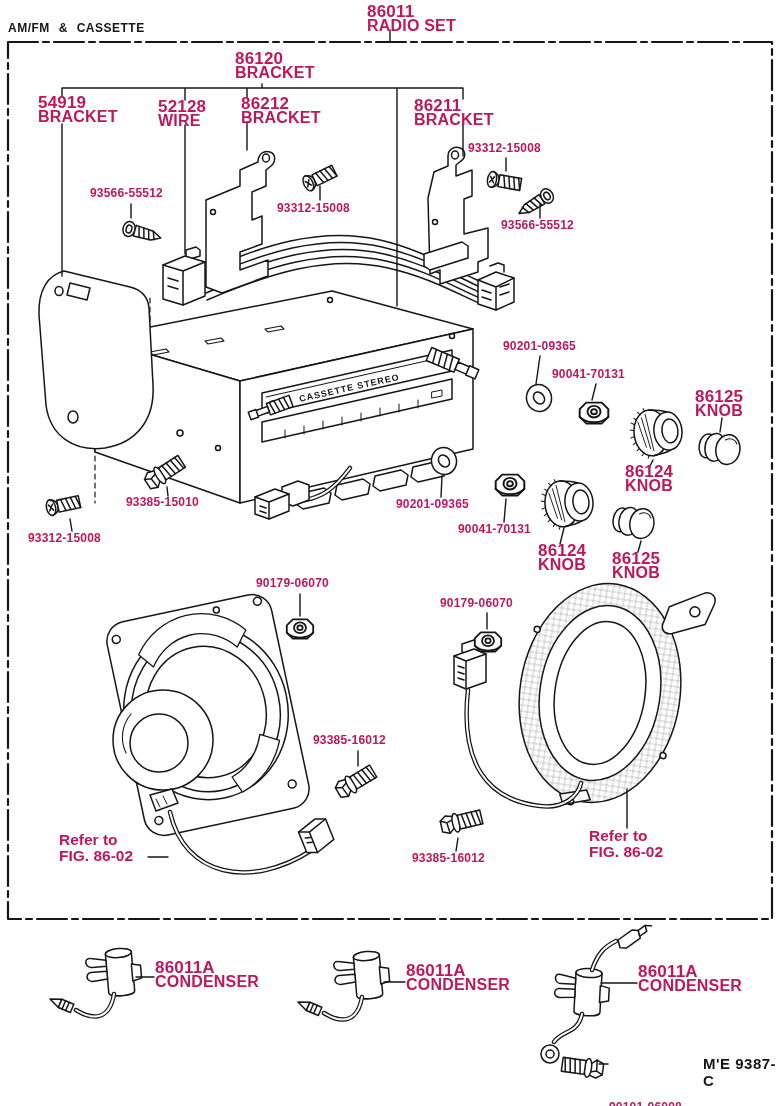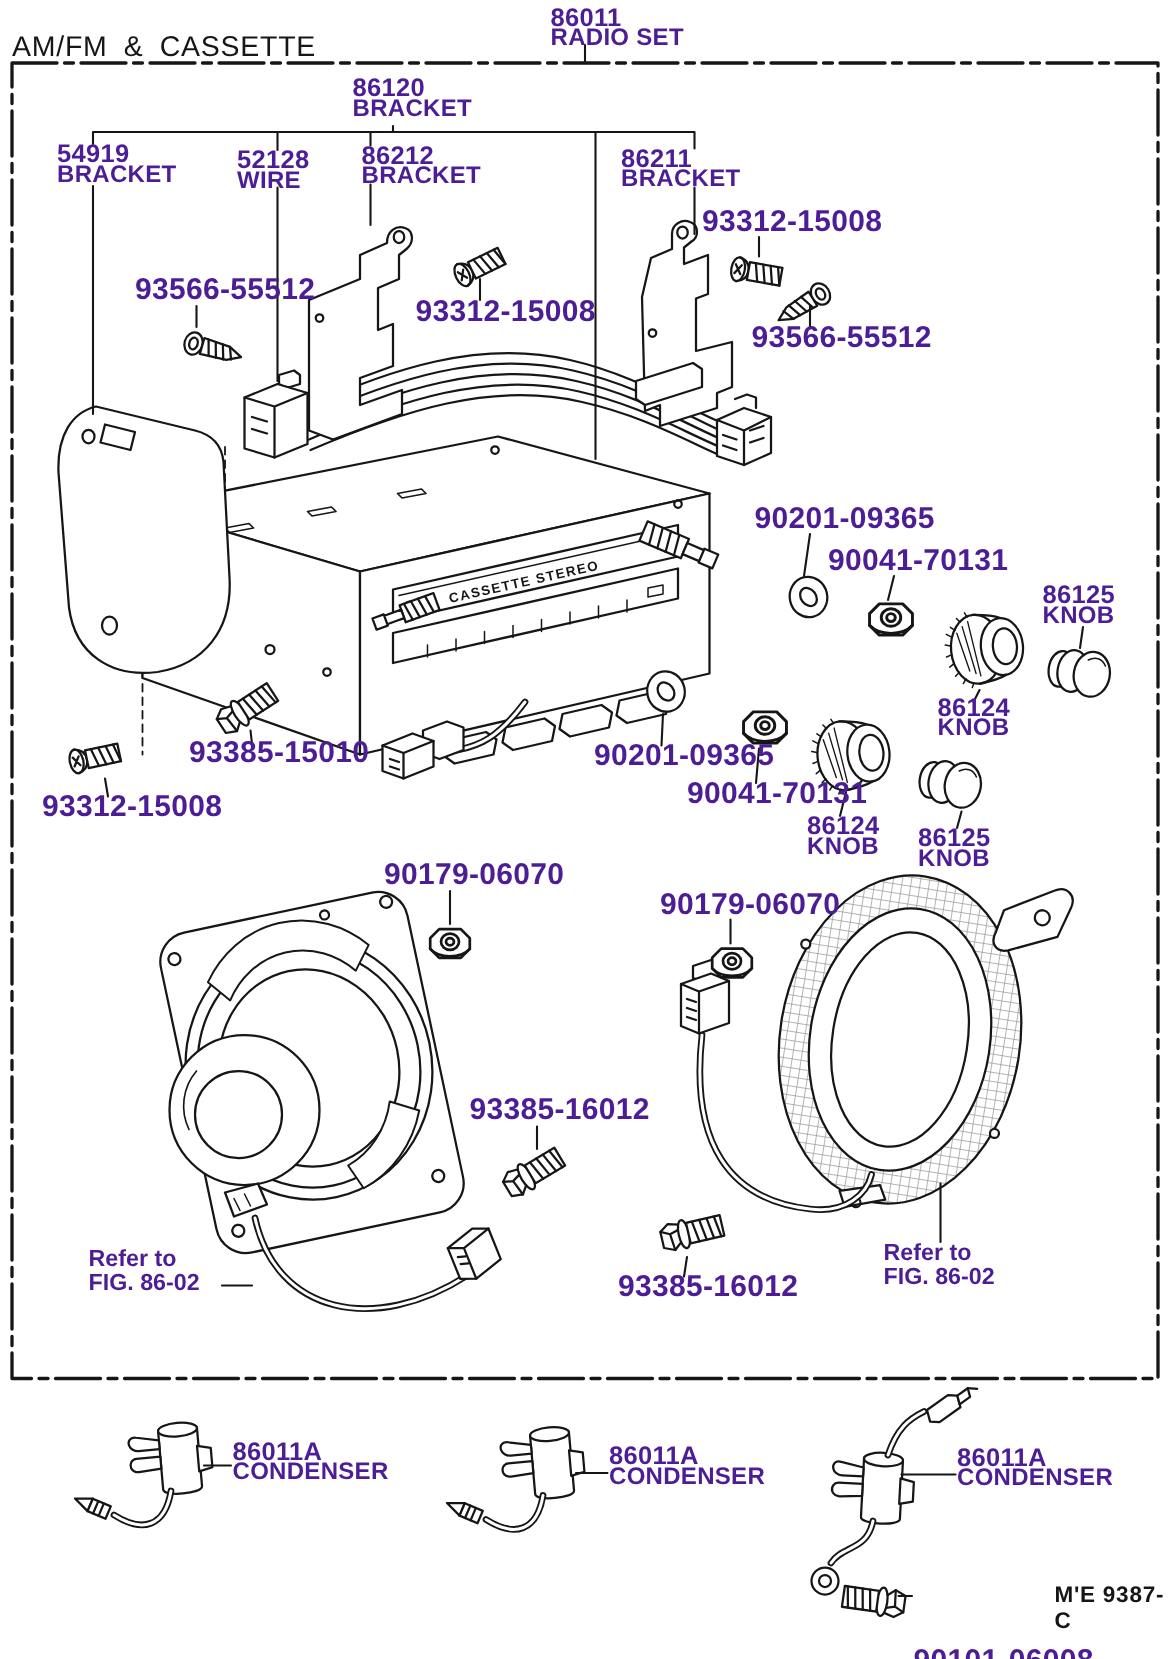--- a/index.html
+++ b/index.html
@@ -1,24 +1,24 @@
 <!DOCTYPE html>
 <html><head>
 <meta charset="utf-8">
 <style>
   html,body{margin:0;padding:0;background:#fff;}
   #stage{position:relative;width:784px;height:1106px;background:#fff;overflow:hidden;
          font-family:"Liberation Sans",sans-serif;color:#161616;}
   #art{position:absolute;left:0;top:0;}
-  .lbl{position:absolute;font-weight:700;white-space:nowrap;color:#4c1d95;}
-  .num{font-size:20px;line-height:14px;letter-spacing:.2px;}
+  .lbl{position:absolute;font-weight:700;white-space:nowrap;color:#be185d;}
+  .num{font-size:12px;line-height:14px;letter-spacing:.2px;}
   .num.big{font-size:17px;line-height:16px;letter-spacing:.2px;}
   .sub{font-size:16px;line-height:11px;letter-spacing:.2px;}
   .refer-line{font-size:15.5px;line-height:16px;}
-  #page-title{position:absolute;left:8px;top:21px;font-size:19px;font-weight:400;
+  #page-title{position:absolute;left:8px;top:21px;font-size:12px;font-weight:700;
               letter-spacing:.5px;word-spacing:5px;}
   #figure-code{position:absolute;left:703px;top:1055px;font-size:15px;font-weight:700;letter-spacing:.5px;}
 </style>
 </head>
 <body>
 
 <div id="stage">
 
 <svg id="art" width="784" height="1106" viewBox="0 0 784 1106" stroke="#161616" fill="none" stroke-width="1.5" stroke-linecap="round" stroke-linejoin="round">
   <defs>

